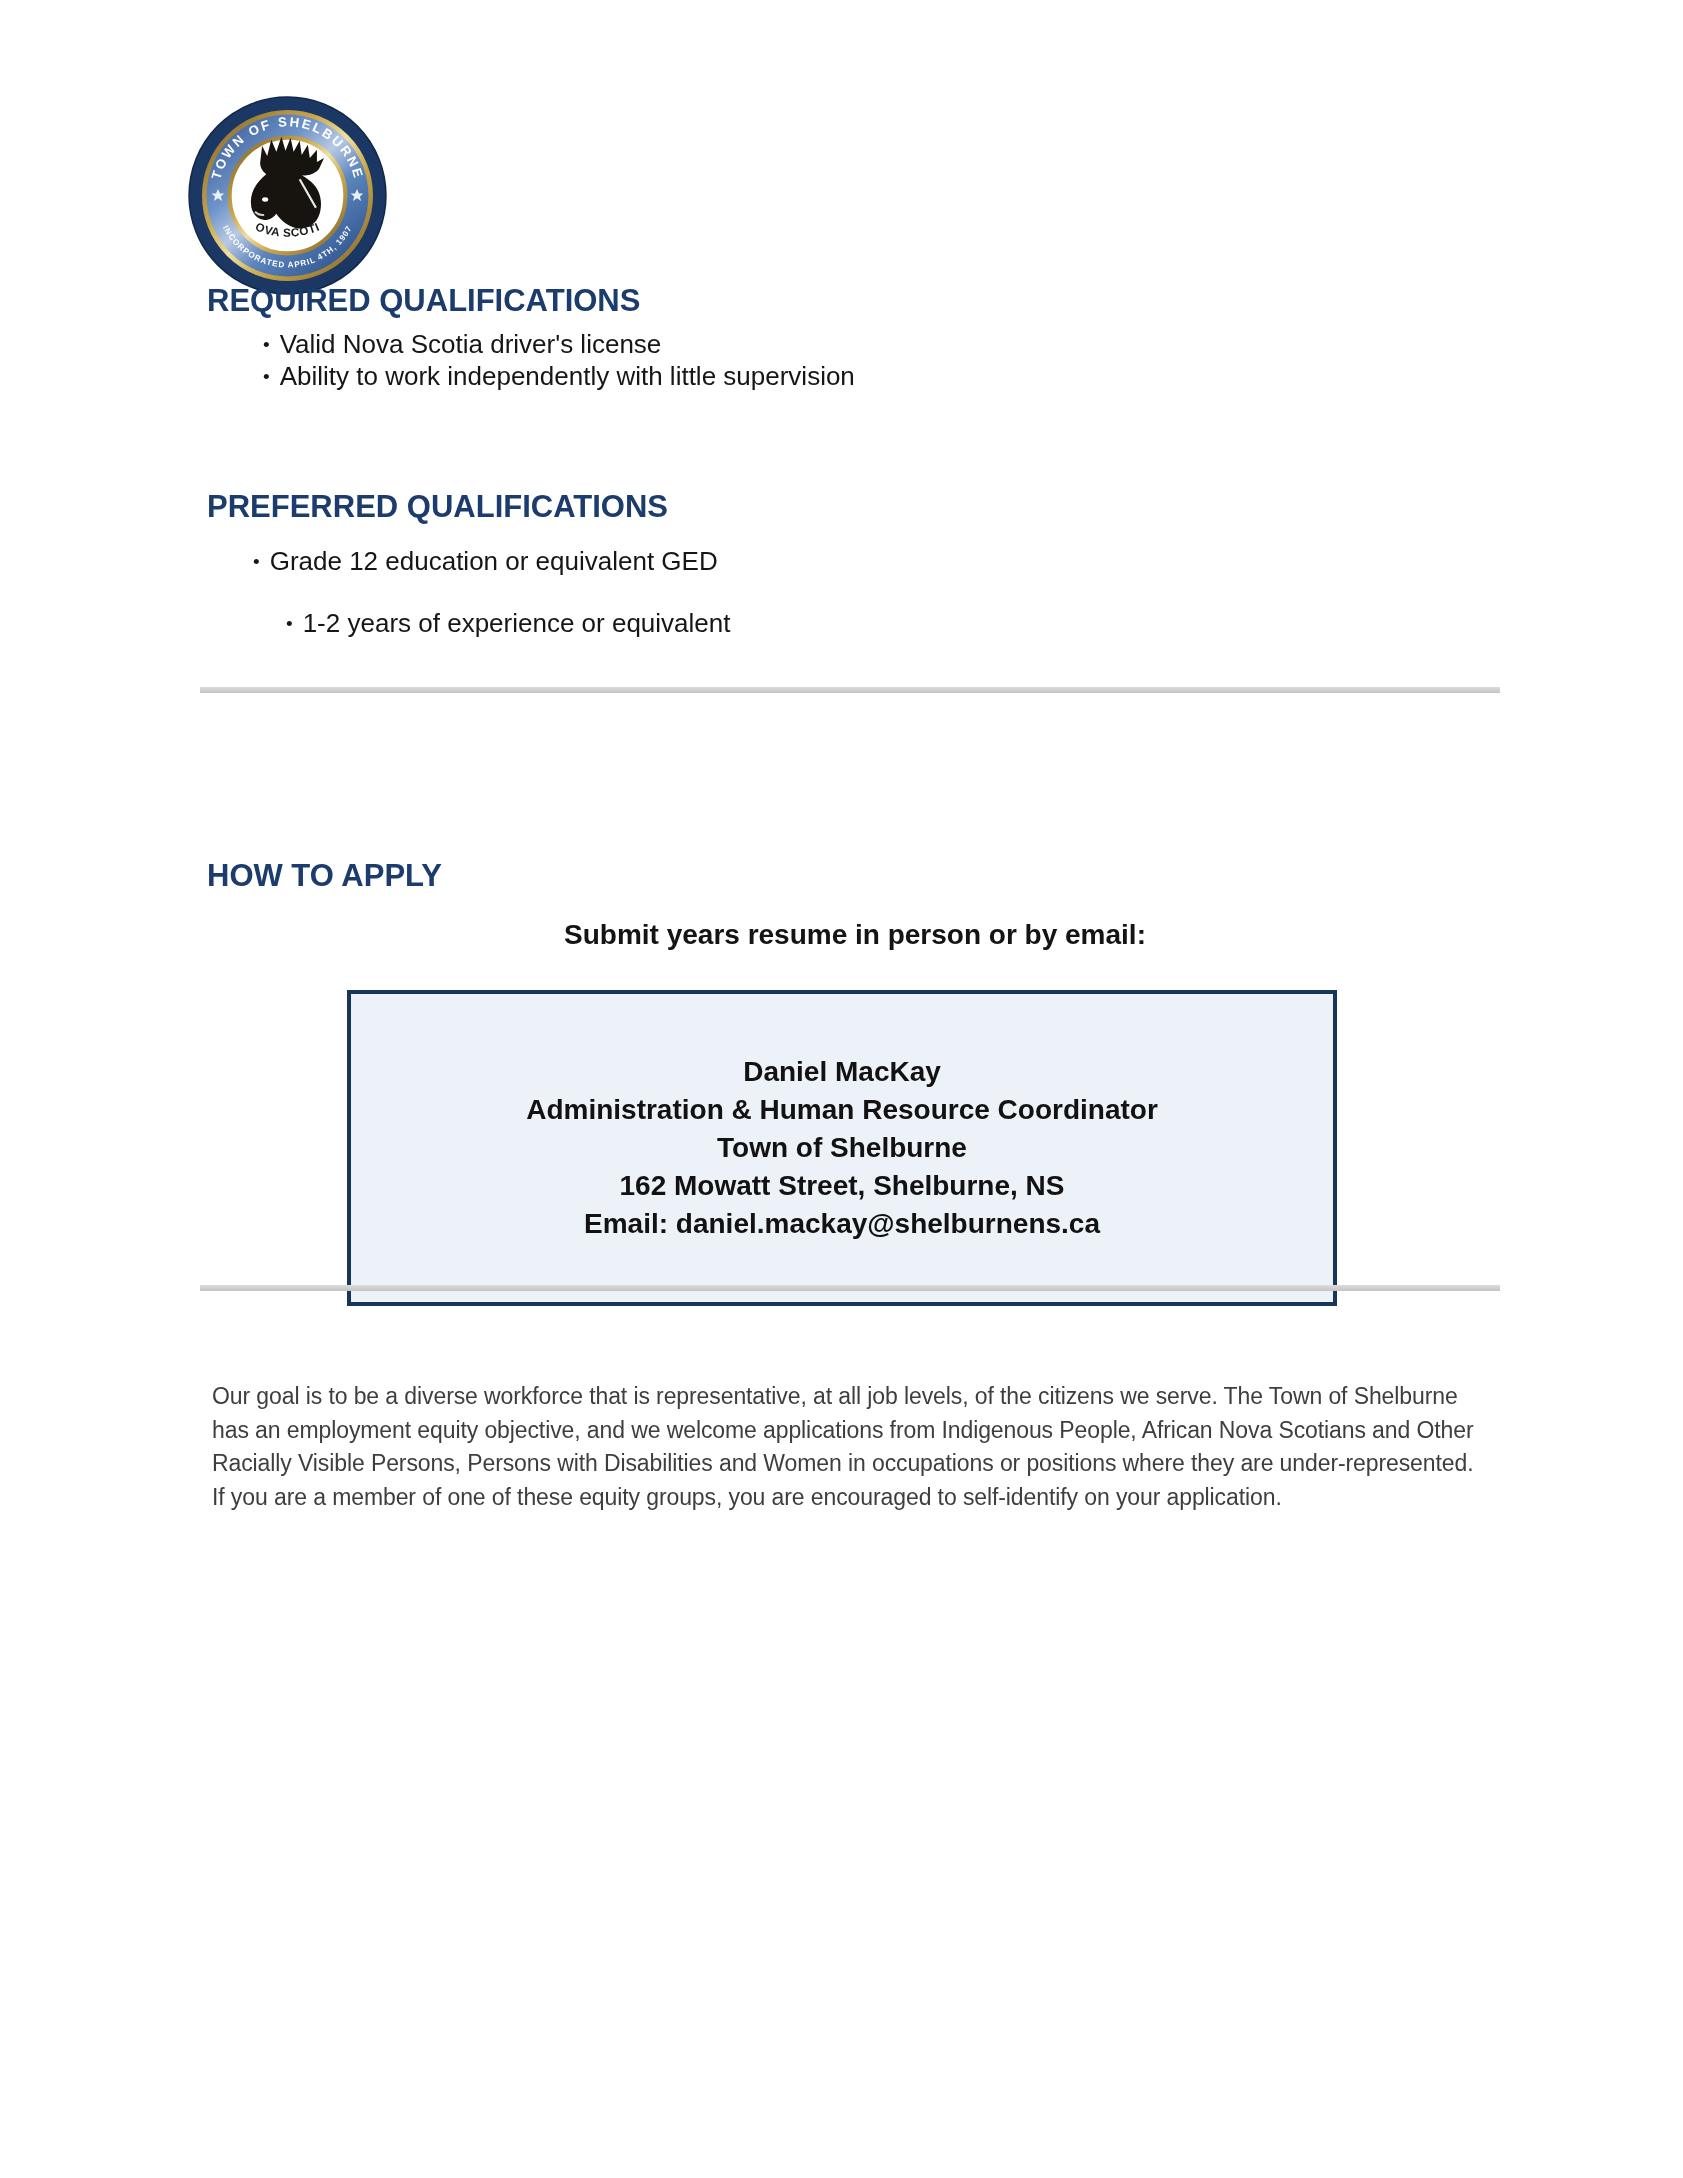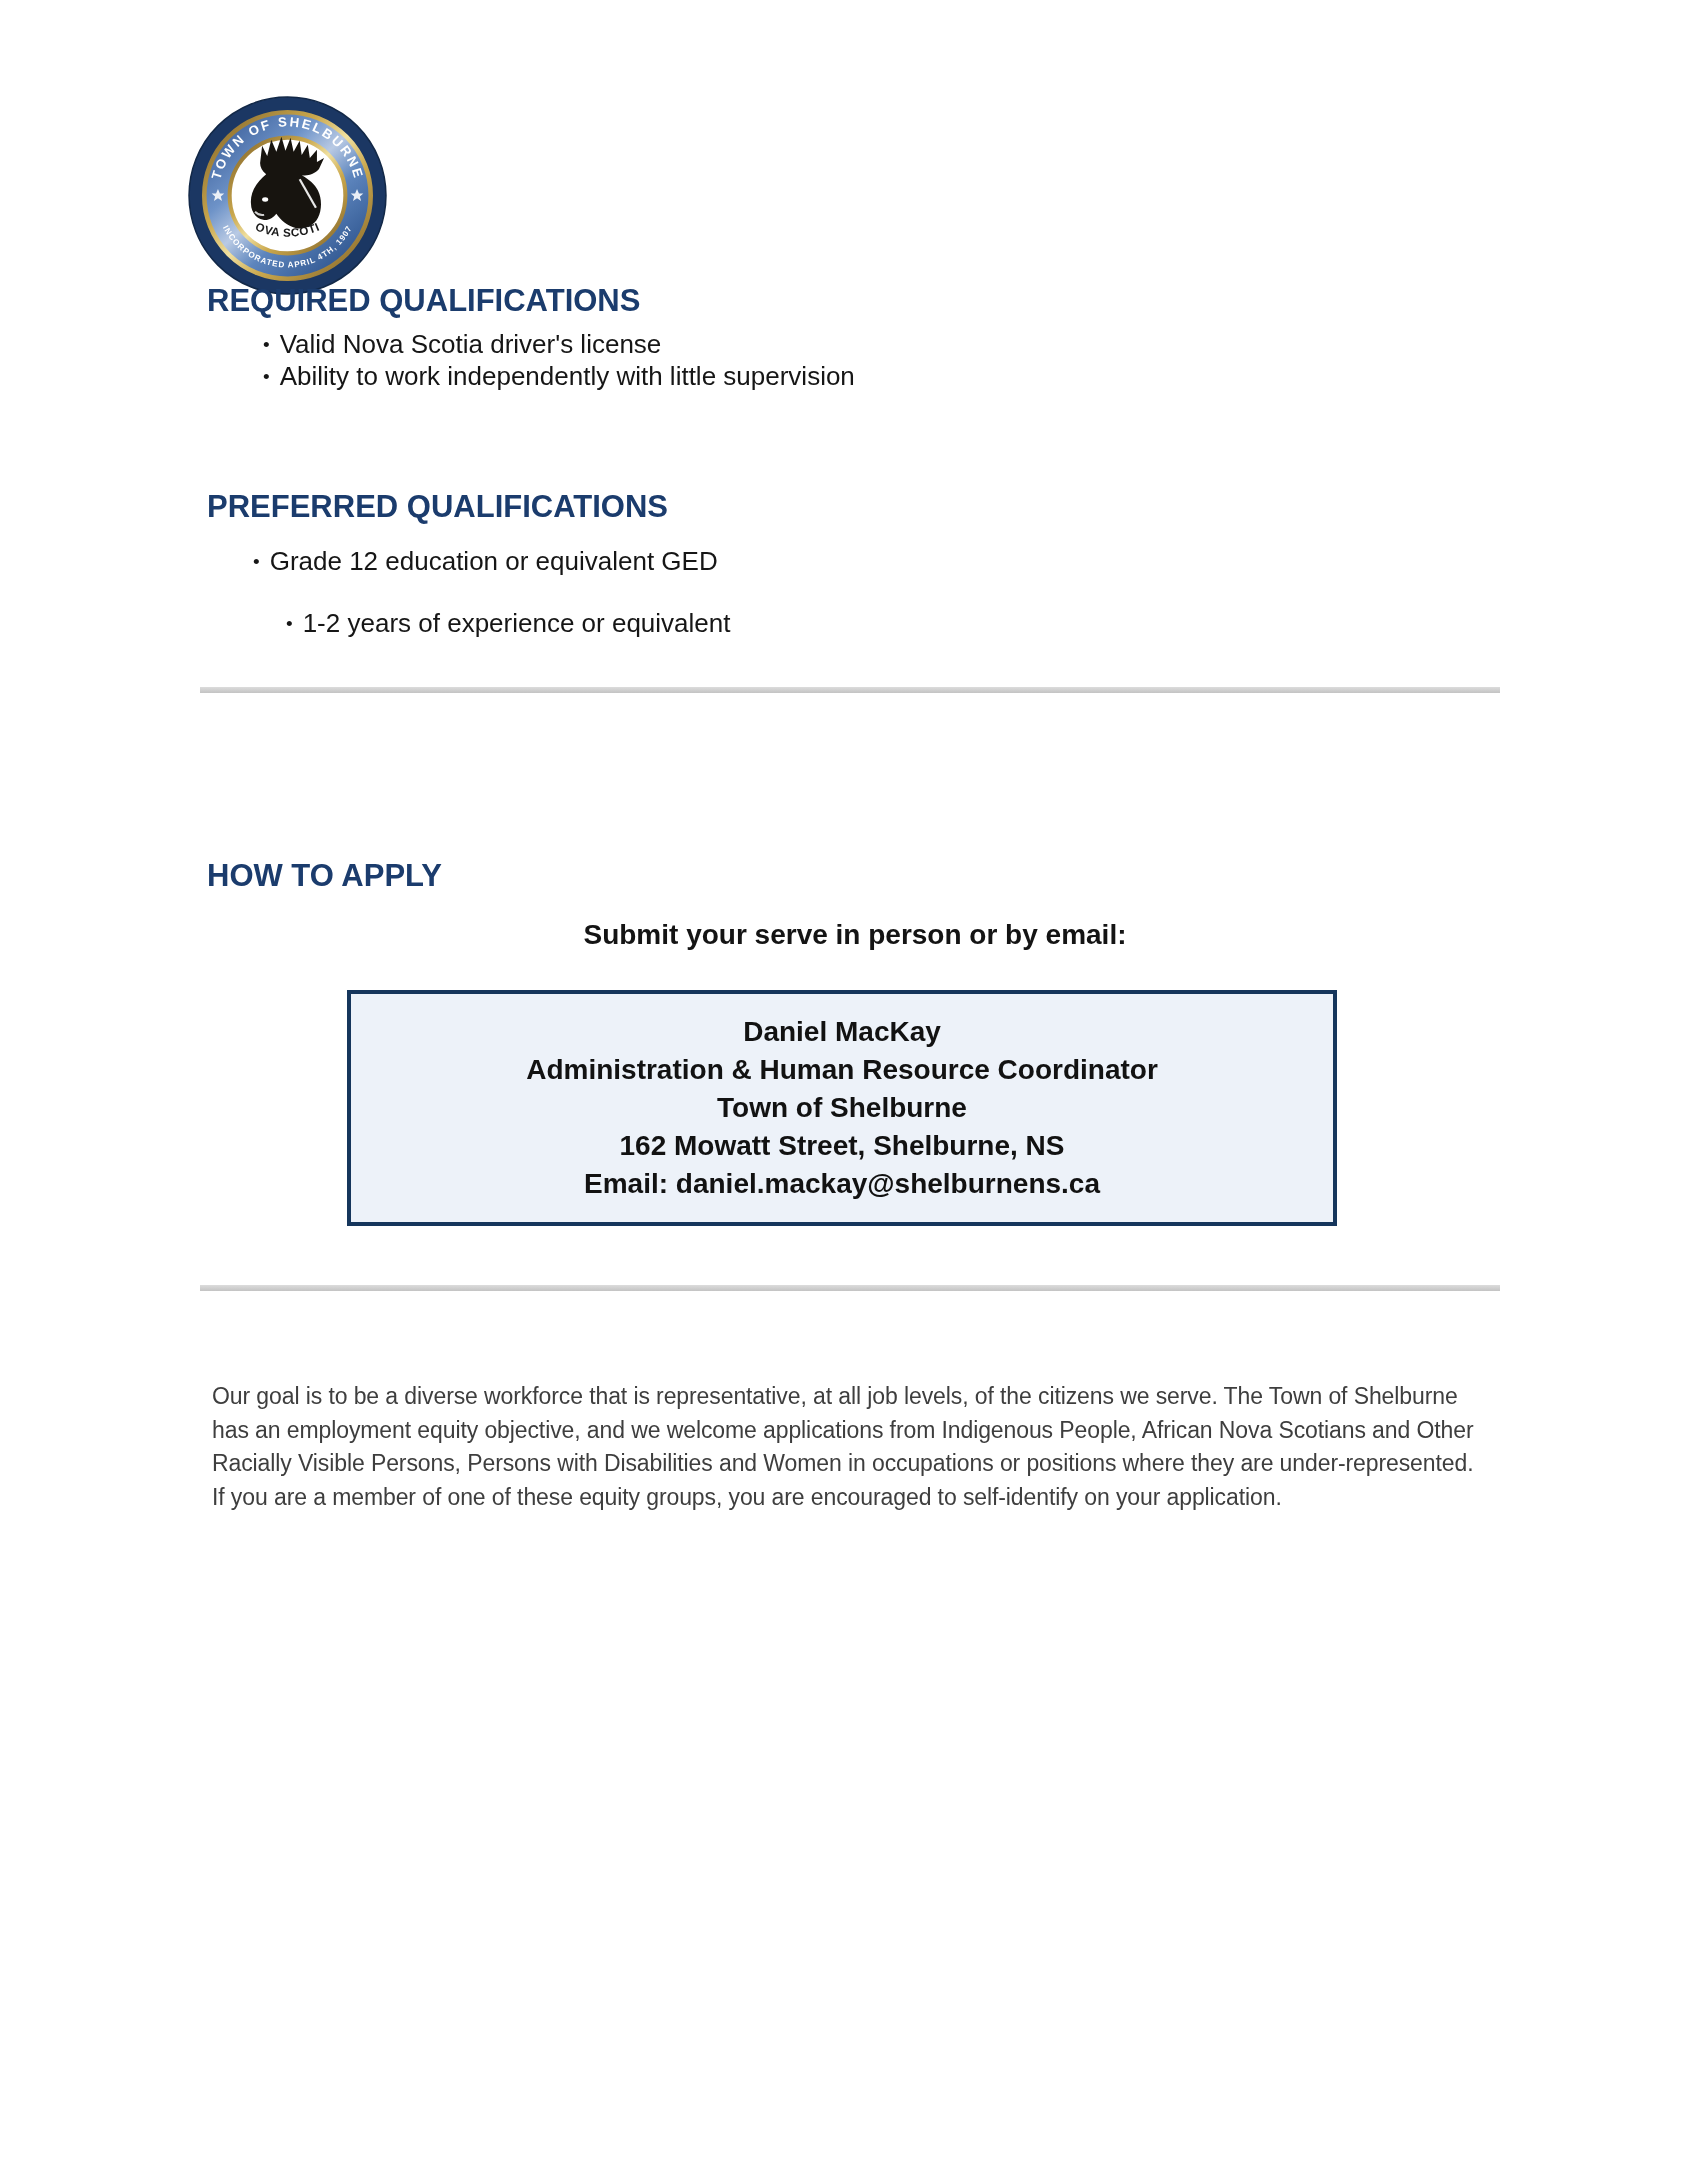--- a/index.html
+++ b/index.html
@@ -24,21 +24,21 @@
   }
   .divider{
     height:6px;background:linear-gradient(#dcdcdc,#c3c3c3);
   }
   .submit-line{
     width:1296px;text-align:center;
     font-size:28px;font-weight:bold;color:#141414;line-height:36px;
   }
   .contact-box{
     box-sizing:border-box;
-    width:990px;height:236px;
+    width:990px;height:316px;
     border:4px solid #16365c;
     background:#edf2f9;
     display:flex;flex-direction:column;justify-content:center;
     text-align:center;
   }
   .contact-box .line{
     font-size:28px;font-weight:bold;color:#121212;line-height:38px;
   }
   .statement{
     width:1268px;
@@ -123,21 +123,21 @@
     <span class="dot">•</span><span>Grade 12 education or equivalent GED</span>
   </div>
   <div class="abs bullet-row" style="left:286px;top:607px;">
     <span class="dot">•</span><span>1-2 years of experience or equivalent</span>
   </div>
 
   <div class="abs divider" style="left:200px;top:687px;width:1300px;"></div>
 
   <div class="abs section-title" style="left:207px;top:858px;">HOW TO APPLY</div>
 
-  <div class="abs submit-line" style="left:207px;top:917px;">Submit your serve in person or by email:</div>
+  <div class="abs submit-line" style="left:207px;top:917px;">Submit years resume in person or by email:</div>
 
   <div class="abs contact-box" style="left:347px;top:990px;">
     <div class="line">Daniel MacKay</div>
     <div class="line">Administration &amp; Human Resource Coordinator</div>
     <div class="line">Town of Shelburne</div>
     <div class="line">162 Mowatt Street, Shelburne, NS</div>
     <div class="line">Email: daniel.mackay@shelburnens.ca</div>
   </div>
 
   <div class="abs divider" style="left:200px;top:1285px;width:1300px;"></div>

